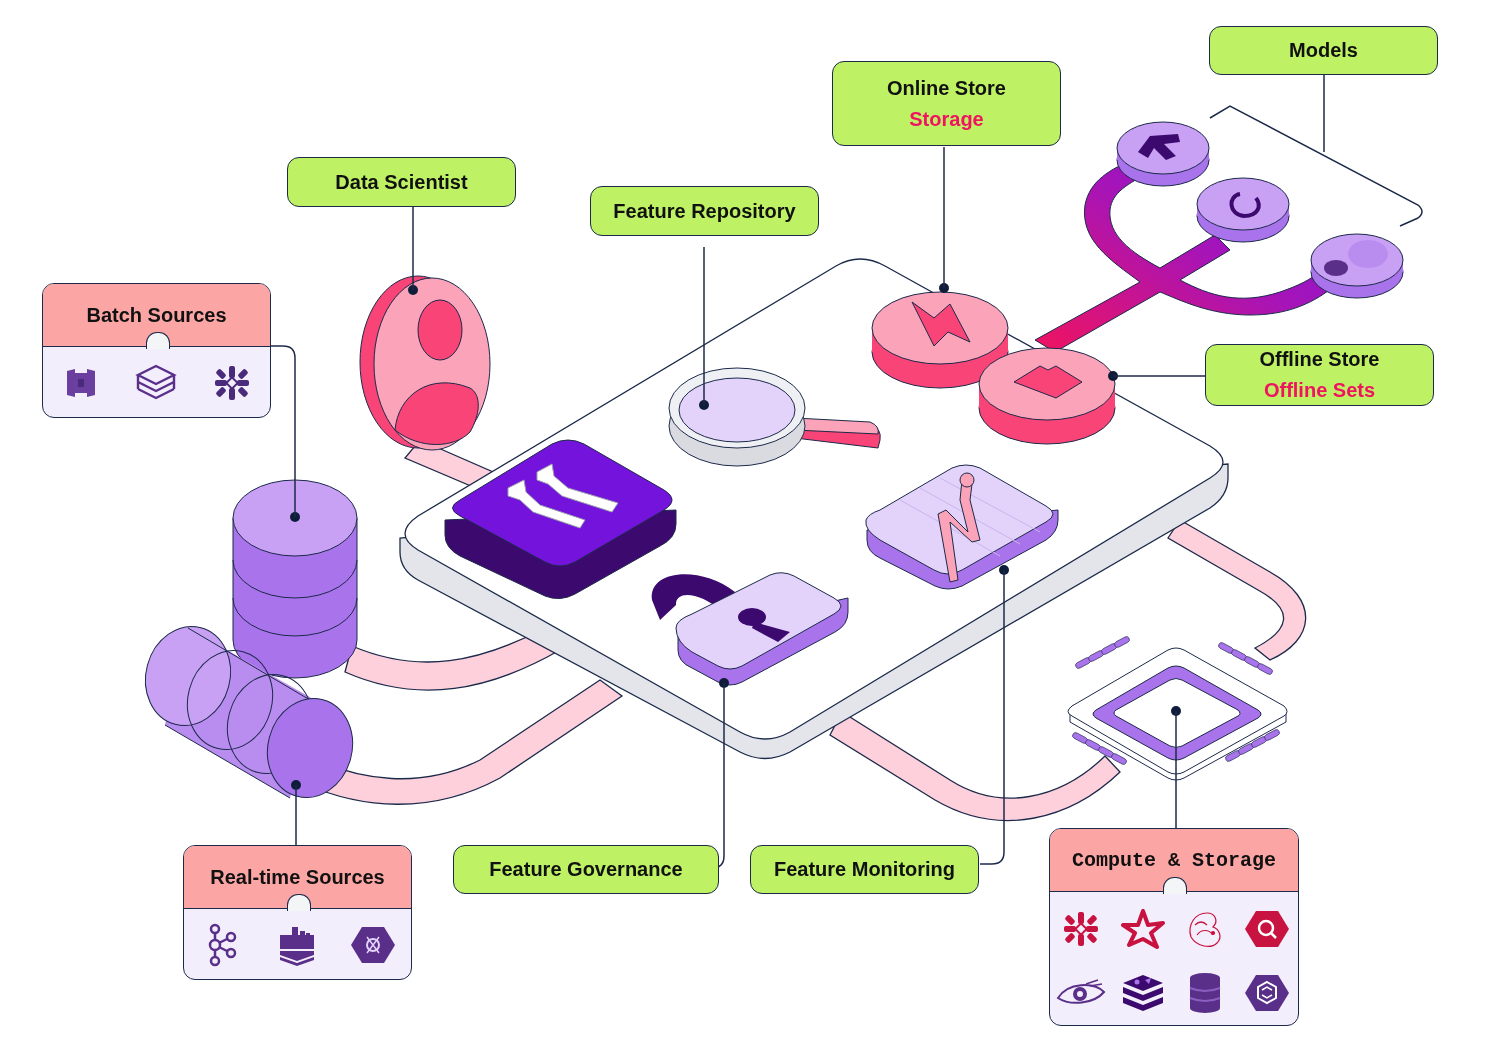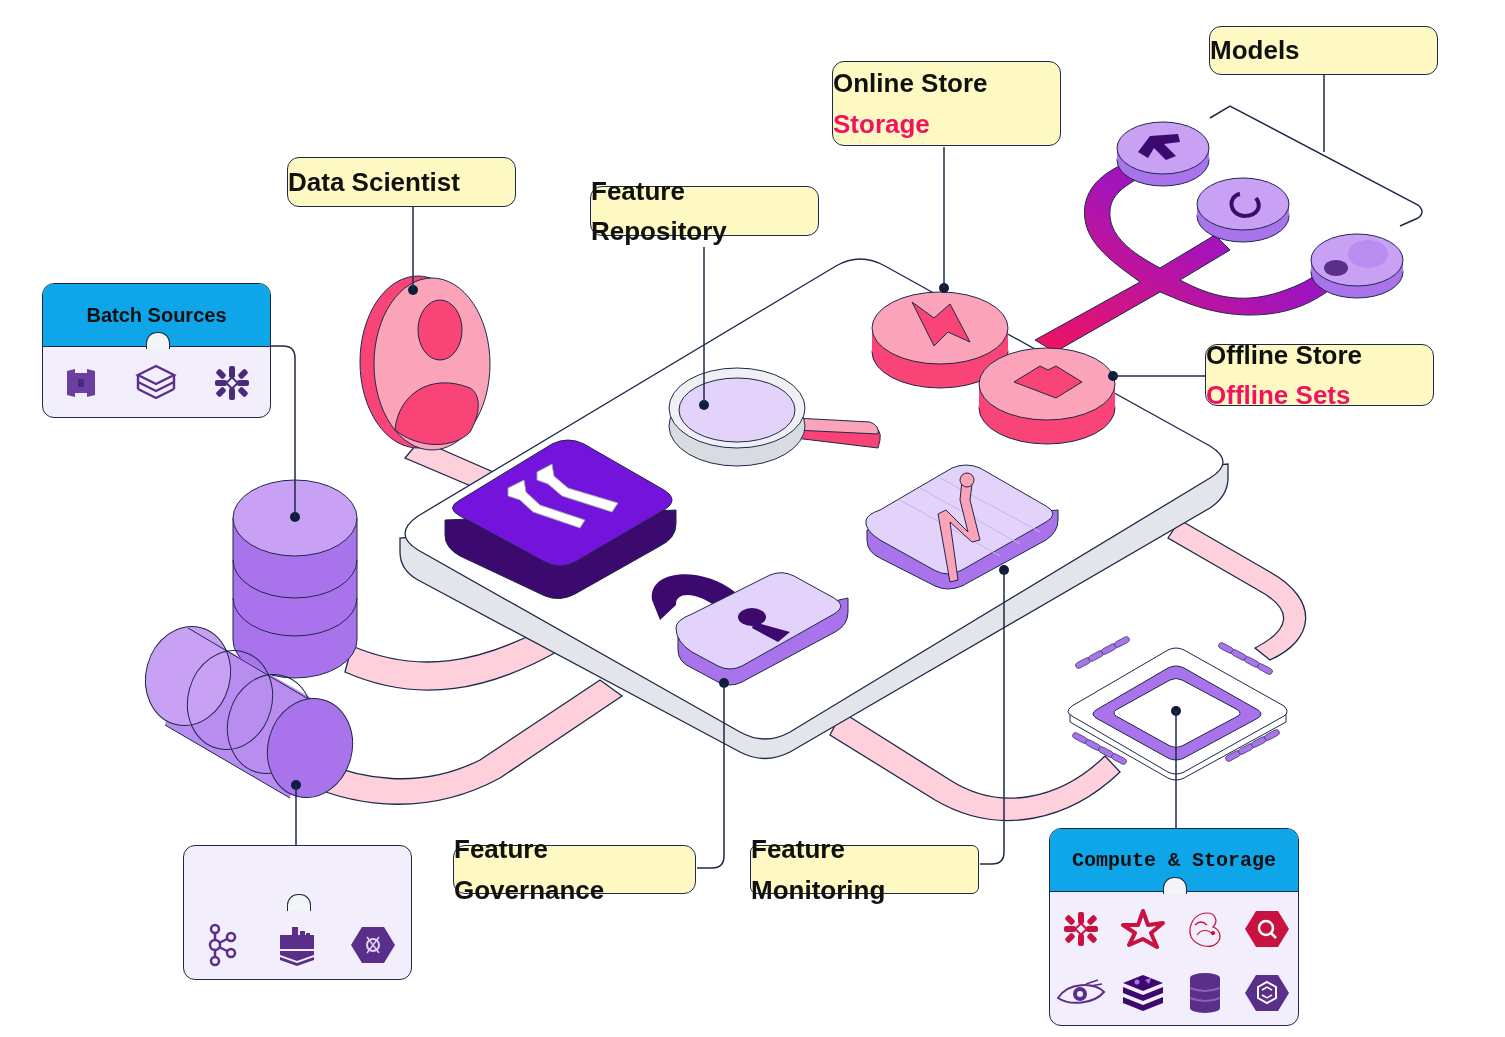--- a/index.html
+++ b/index.html
@@ -1,32 +1,32 @@
 <!DOCTYPE html>
 <html><head>
 <meta charset="utf-8">
 <style>
   html, body { margin: 0; padding: 0; background: #ffffff; }
   body { width: 1505px; height: 1037px; position: relative; overflow: hidden; font-family: "Liberation Sans", "DejaVu Sans", sans-serif; }
   #scene { position: absolute; left: 0; top: 0; }
   .label-box {
     position: absolute; box-sizing: border-box;
-    background: #fef9c3; border: 1.5px solid #1c2a4a; border-radius: 12px;
-    display: flex; flex-direction: column; justify-content: center;
-    color: #111; font-weight: 700; font-size: 26px; line-height: 1.55;
+    background: #bef264; border: 1.5px solid #1c2a4a; border-radius: 12px;
+    display: flex; flex-direction: column; align-items: center; justify-content: center;
+    color: #111; font-weight: 700; font-size: 20px; line-height: 1.55;
   }
   .label-box .accent { color: #f0135f; }
   .source-box {
     position: absolute; box-sizing: border-box;
     border: 1.5px solid #1c2a4a; border-radius: 12px; overflow: visible;
     background: #f3eefc;
   }
   .source-box .head {
     position: absolute; left: 0; right: 0; top: 0;
-    background: #0ea5e9; border-radius: 11px 11px 0 0;
+    background: #fca5a5; border-radius: 11px 11px 0 0;
     display: flex; align-items: center; justify-content: center;
     font-weight: 700; font-size: 20px; color: #111;
     border-bottom: 1.5px solid #1c2a4a;
   }
   .source-box .tab {
     position: absolute; width: 22px; height: 16px; left: 50%; margin-left: -11px;
     background: #f4f5f7; border: 1.5px solid #1c2a4a; border-bottom: none;
     border-radius: 11px 11px 0 0;
   }
   .source-box .icons {
@@ -228,25 +228,25 @@
 </div>
 
 <div class="label-box" style="left:287px;top:157px;width:229px;height:50px;">
   <span>Data Scientist</span>
 </div>
 
 <div class="label-box" style="left:590px;top:186px;width:229px;height:50px;">
   <span>Feature Repository</span>
 </div>
 
-<div class="label-box" style="left:453px;top:845px;width:243px;height:49px;">
+<div class="label-box" style="left:453px;top:845px;width:266px;height:49px;">
   <span>Feature Governance</span>
 </div>
 
-<div class="label-box" style="left:750px;top:845px;width:229px;height:49px;border-radius:7px;">
+<div class="label-box" style="left:750px;top:845px;width:229px;height:49px;">
   <span>Feature Monitoring</span>
 </div>
 
 <div class="source-box" style="left:42px;top:283px;width:229px;height:135px;">
   <div class="head" style="height:62px;">Batch Sources</div>
   <div class="tab" style="top:48px;"></div>
   <div class="icons" style="top:64px;">
     <div class="icon-cell">
       <svg width="40" height="40" viewBox="0 0 40 40">
           <path d="M6,8 L14,6 L14,34 L6,32 Z M26,6 L34,8 L34,32 L26,34 Z M14,10 L26,10 L26,30 L14,30 Z" fill="#6a3fa0"></path>
@@ -271,20 +271,21 @@
           <rect x="28" y="24" width="6" height="10" rx="2" transform="rotate(-45 31 29)"></rect>
           <rect x="28" y="6" width="6" height="10" rx="2" transform="rotate(45 31 11)"></rect>
           <rect x="6" y="24" width="6" height="10" rx="2" transform="rotate(45 9 29)"></rect>
           <rect x="16" y="16" width="8" height="8" transform="rotate(45 20 20)" fill="#f3eefc" stroke="#4a2a7a" stroke-width="2"></rect>
         </svg>
     </div>
   </div>
 </div>
 
 <div class="source-box" style="left:183px;top:845px;width:229px;height:135px;">
+  <div class="head" style="height:62px;">Real-time Sources</div>
   <div class="tab" style="top:48px;"></div>
   <div class="icons" style="top:64px;">
     <div class="icon-cell">
       <svg width="34" height="44" viewBox="0 0 34 44" fill="none" stroke="#5a2f8a" stroke-width="2.5">
           <circle cx="10" cy="6" r="4"></circle>
           <circle cx="10" cy="22" r="5"></circle>
           <circle cx="10" cy="38" r="4"></circle>
           <circle cx="26" cy="14" r="4"></circle>
           <circle cx="26" cy="30" r="4"></circle>
           <path d="M10,10 L10,17 M10,27 L10,34 M14,20 L22,16 M14,24 L22,28"></path>

